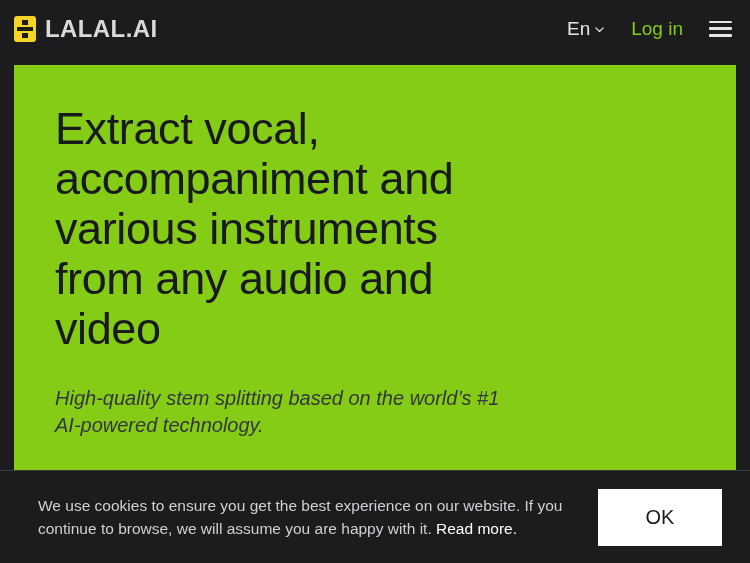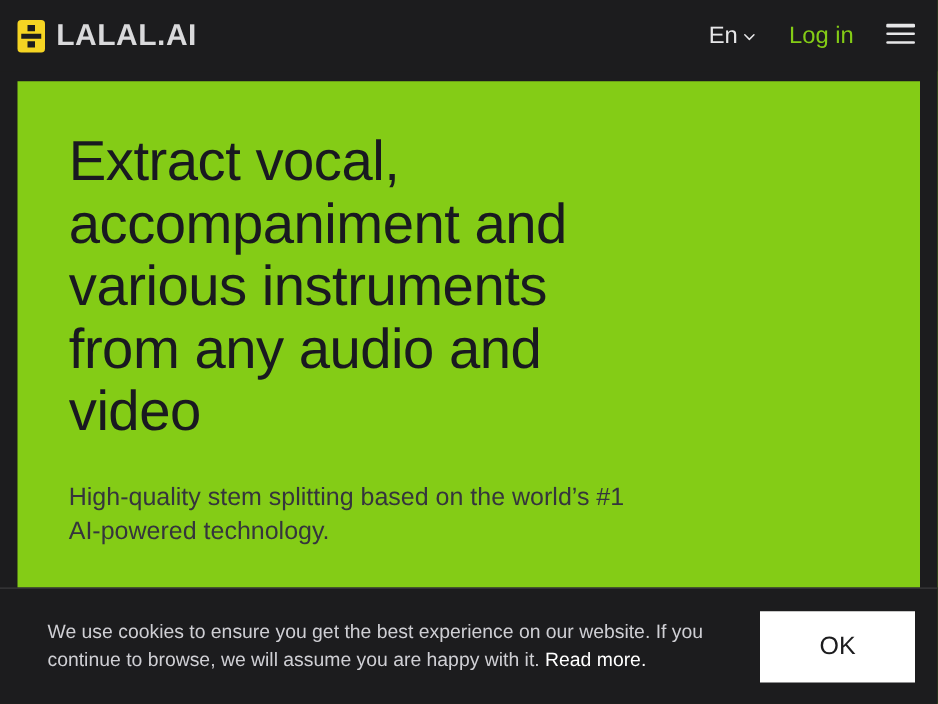--- a/index.html
+++ b/index.html
@@ -73,20 +73,21 @@
   .brand-name {
     color: #d9d9db;
     font-size: 24px;
     letter-spacing: 0.4px;
     line-height: 1;
     font-weight: 700;
   }
 
   .header-right {
     display: flex;
+    align-items: center;
     gap: 26px;
     padding-right: 4px;
   }
   .lang-switch {
     display: flex;
     align-items: center;
     gap: 4px;
     color: #e6e6e8;
     font-size: 19px;
     cursor: pointer;
@@ -150,20 +151,21 @@
     max-width: 470px;
   }
 
   .hero-subtitle {
     margin: 31px 0 0 0;
     color: #35353d;
     font-size: 20px;
     line-height: 27px;
     font-weight: 400;
     max-width: 470px;
+    font-style: italic;
   }
 
   
   .cookie-bar {
     position: absolute;
     left: 0;
     bottom: 0;
     width: 750px;
     height: 93px;
     background: #1c1c1e;
@@ -193,20 +195,21 @@
     width: 124px;
     height: 57px;
     background: #ffffff;
     color: #1c1c1e;
     border: none;
     font-family: "Liberation Sans", sans-serif;
     font-size: 20px;
     line-height: 1;
     cursor: pointer;
     padding: 0;
+    margin-right: 10px;
   }
 </style>
 </head>
 <body>
 
 <div class="page">
 
   <header class="site-header">
 
     <div class="brand">

